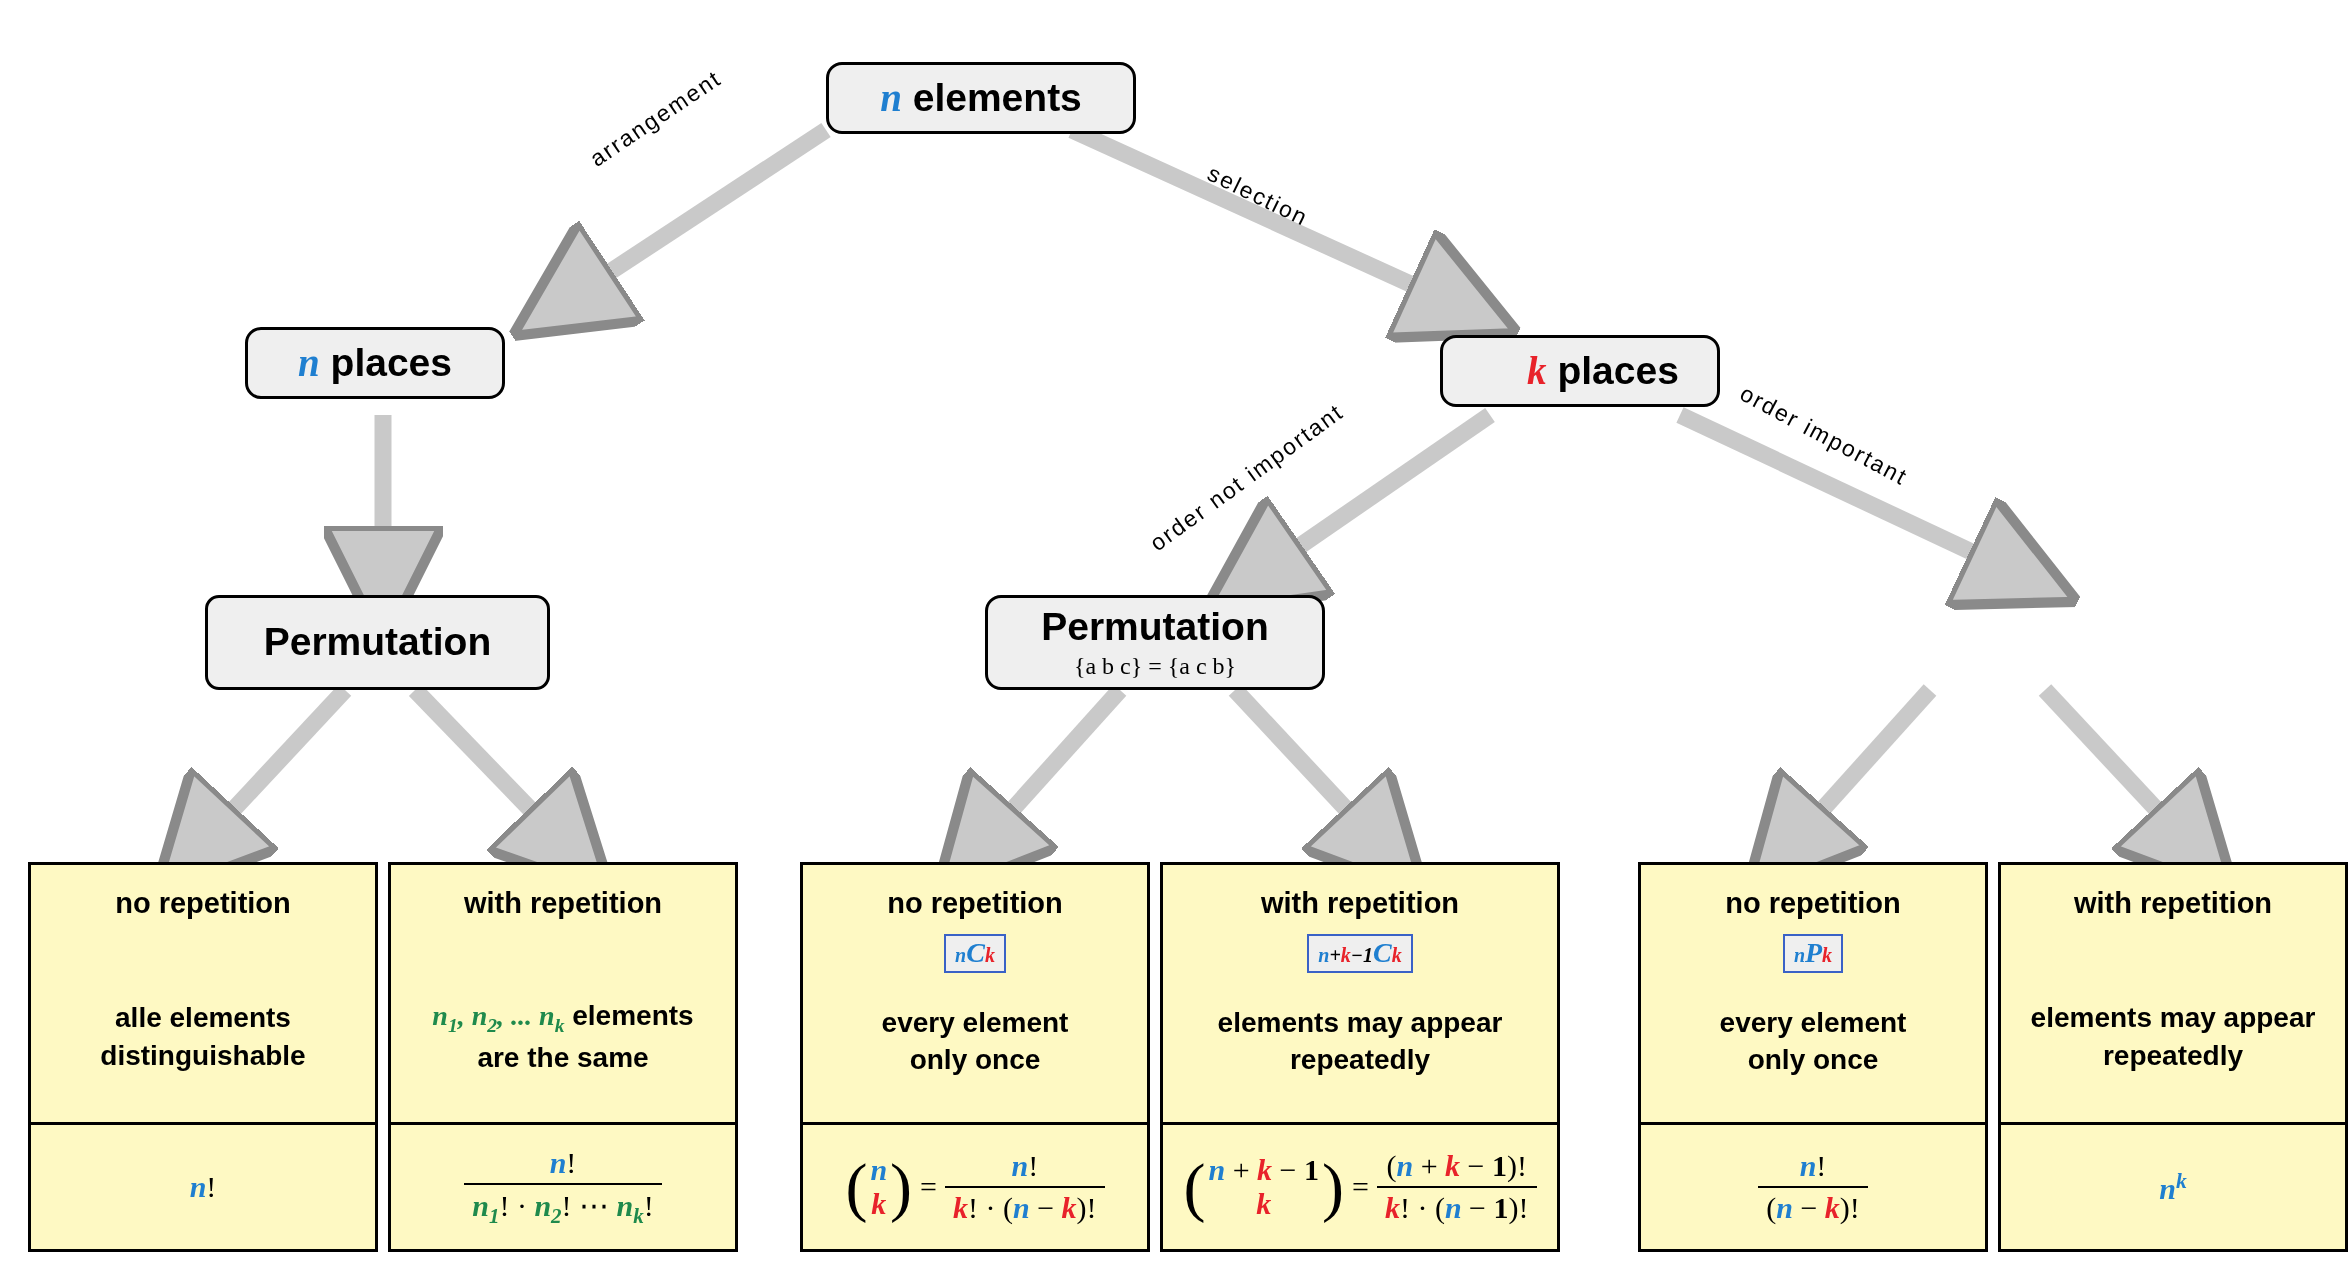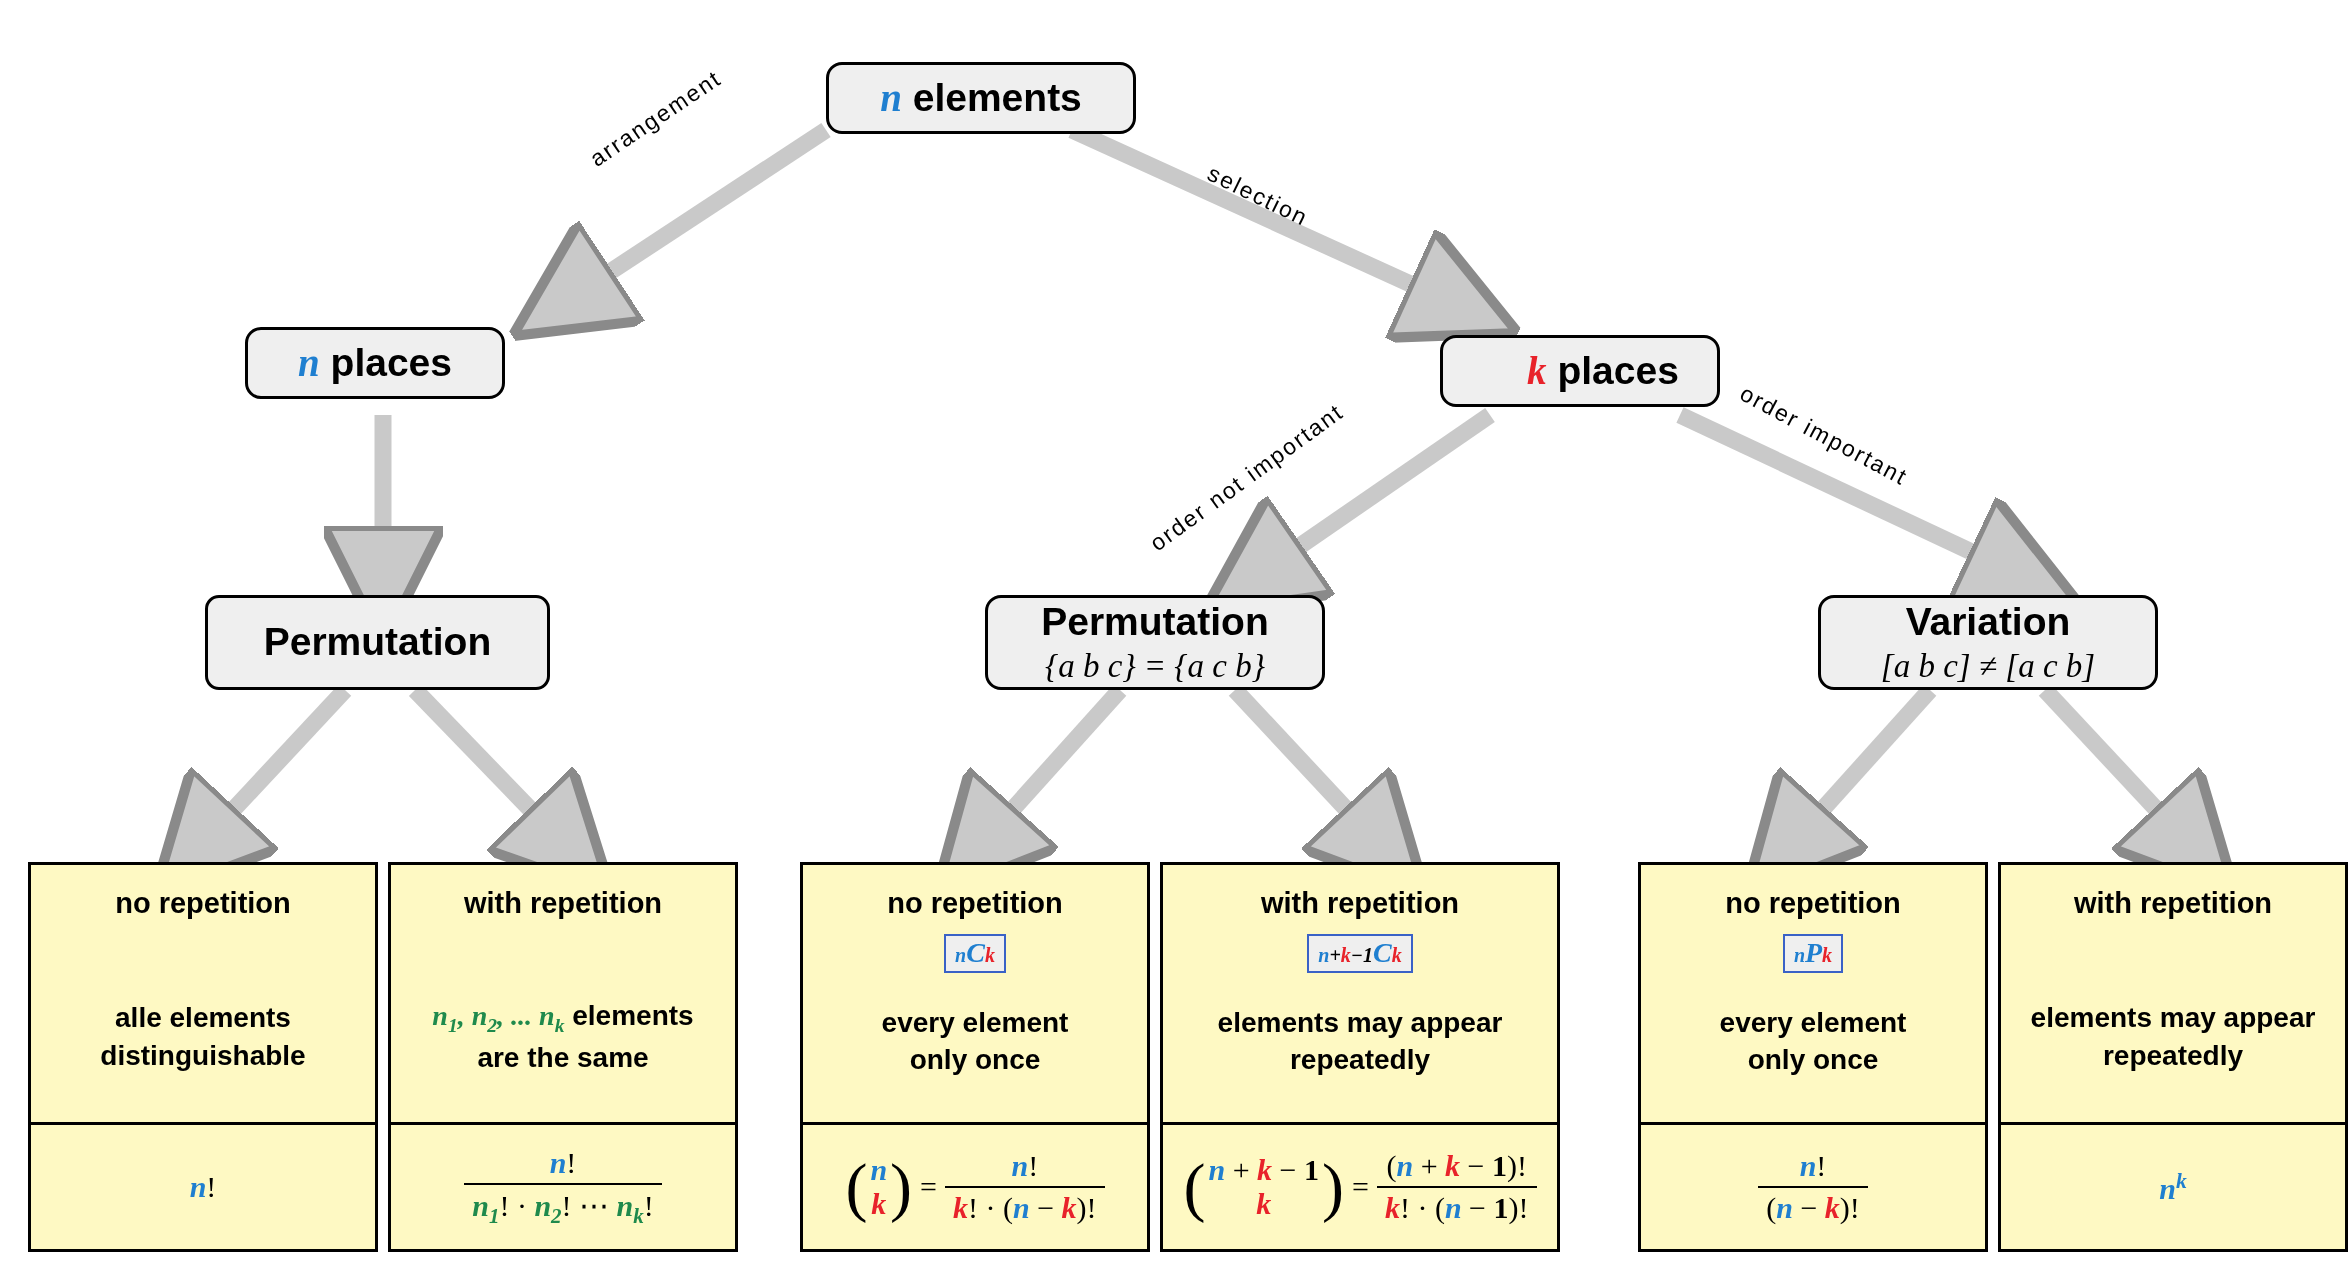--- a/index.html
+++ b/index.html
@@ -40,23 +40,22 @@
     justify-content: center;
     text-align: center;
     z-index: 3;
   }
   .node .ttl {
     font-size: 39px;
     font-weight: bold;
     line-height: 1.15;
   }
   .node .sub {
-    font-size: 33px;
+    font-size: 24px;
     font-family: "Liberation Serif", serif;
-    font-style: italic;
     margin-top: 4px;
   }
   .blue { color: #1f7fd0; }
   .red { color: #e8222a; }
   .green { color: #1f8a4c; }
   .ital { font-family: "Liberation Serif", serif; font-style: italic; }
   .boxcard {
     position: absolute;
     box-sizing: border-box;
     background: #fef9c3;
@@ -220,24 +219,20 @@
 
   <div class="node" style="left:205px; width:345px; top:595px; height:95px;border-radius:14px;">
     <div class="ttl">Permutation</div>
   </div>
 
   <div class="node" style="left:985px; width:340px; top:595px; height:95px;">
     <div class="ttl">Permutation</div>
     <div class="sub">{a b c} = {a c b}</div>
   </div>
 
-  <div class="node" style="left:1818px; width:340px; top:595px; height:95px;">
-    <div class="ttl">Variation</div>
-    <div class="sub">[a b c] ≠ [a c b]</div>
-  </div>
 
   <div class="boxcard" style="left:28px; top:862px; width:350px; height:390px;">
     <div class="card-top">no repetition</div>
     <div class="card-tag"></div>
     <div class="card-mid">
       <div>
         <span>alle elements</span><br>
         <span>distinguishable</span>
       </div>
     </div>

